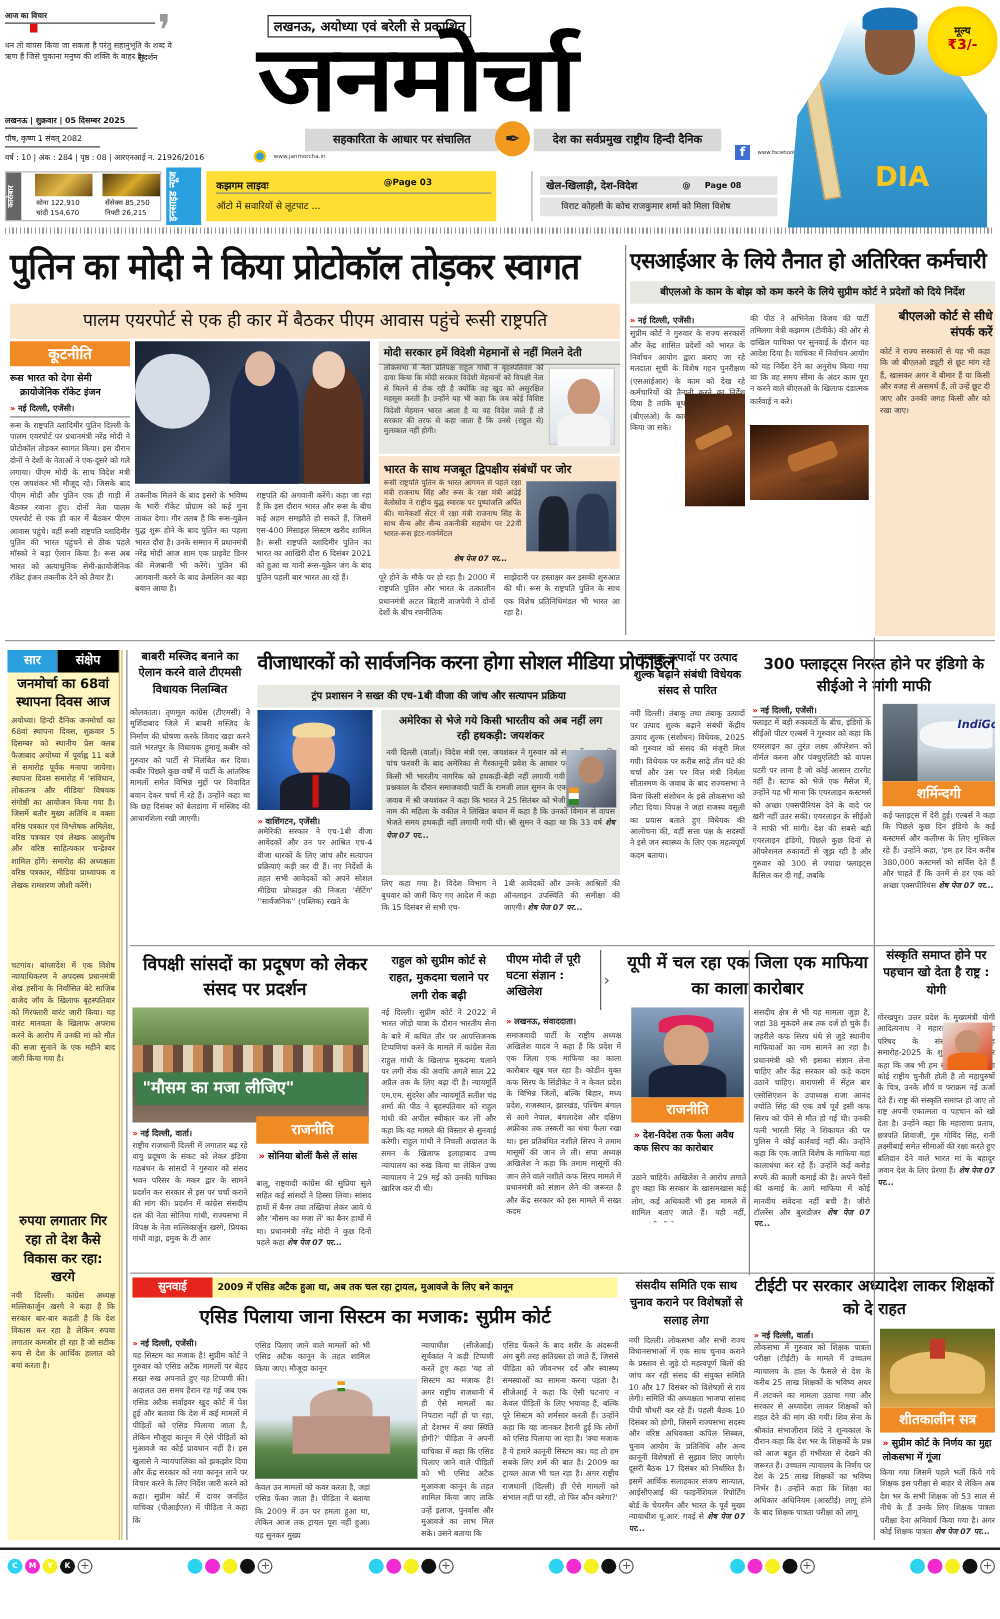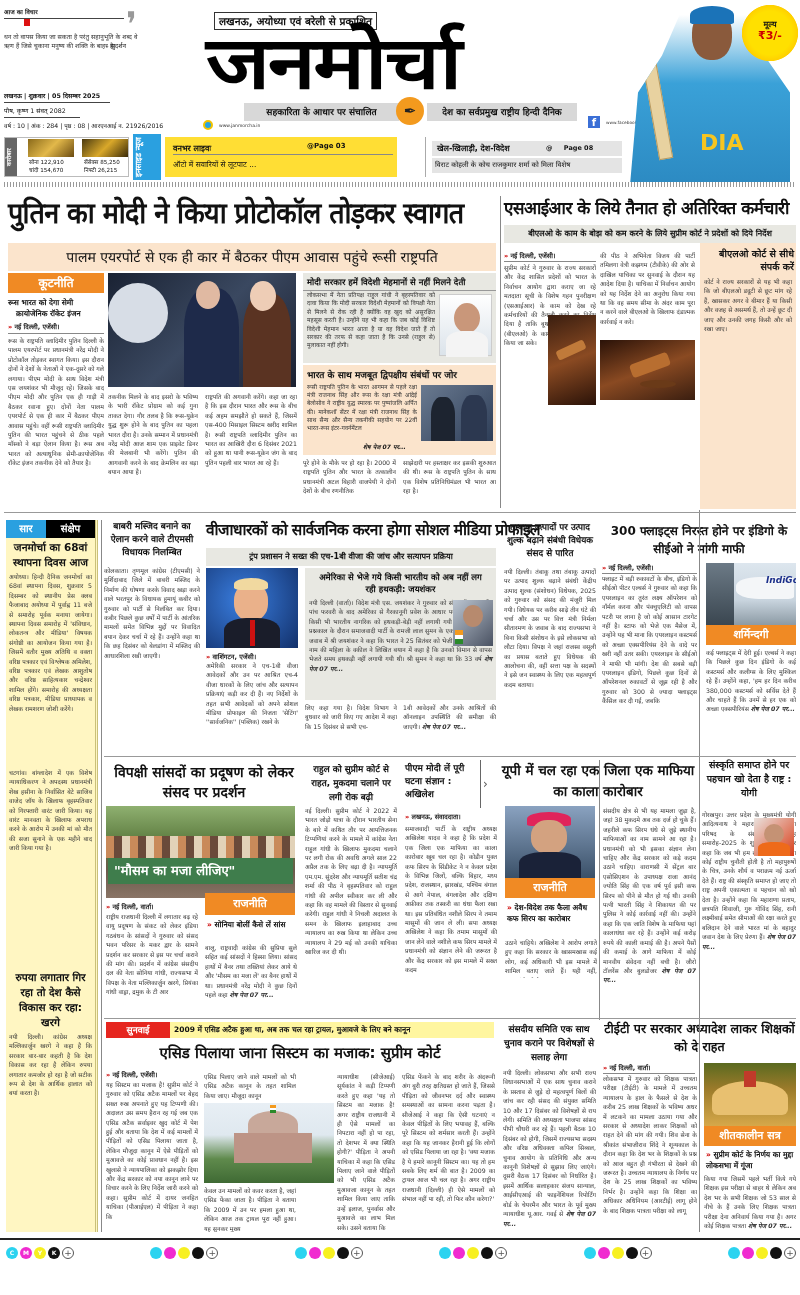--- a/index.html
+++ b/index.html
@@ -57,29 +57,29 @@
   <div style="position:absolute;left:0;top:0;width:12px;height:38px;background:#666;color:#fff;font-size:6px;writing-mode:vertical-rl;transform:rotate(180deg);text-align:center;font-weight:bold">कारोबार</div>
   <div style="position:absolute;left:23px;top:1px;width:46px;height:18px;background:linear-gradient(135deg,#8a6a1a,#e2b84a,#6a4a10)"></div>
   <div style="position:absolute;left:77px;top:1px;width:46px;height:18px;background:linear-gradient(135deg,#4a3a10,#d9a82a,#3a2a08)"></div>
   <div style="position:absolute;left:24px;top:20px;font-size:5.6px">सोना 122,910</div>
   <div style="position:absolute;left:24px;top:28px;font-size:5.6px">चांदी 154,670</div>
   <div style="position:absolute;left:79px;top:20px;font-size:5.6px">सेंसेक्स 85,250</div>
   <div style="position:absolute;left:79px;top:28px;font-size:5.6px">निफ्टी 26,215</div>
 </div>
 <div class="abs" style="left:133px;top:134px;width:28px;height:46px;background:#2aa0e0;color:#fff;font-size:8px;font-weight:bold;writing-mode:vertical-rl;transform:rotate(180deg);text-align:center">इनसाइड न्यूज</div>
 <div class="abs" style="left:161px;top:137px;width:236px;height:40px;background:#ffde34;border-left:4px solid #fff">
-  <div style="position:absolute;left:8px;top:5px;font-size:8px;font-weight:bold">वनभर लाइवः</div>
+  <div style="position:absolute;left:8px;top:5px;font-size:8px;font-weight:bold">कझगम लाइवः</div>
   <div style="position:absolute;left:142px;top:5px;font-size:7px;font-weight:bold">@Page 03</div>
   <div style="position:absolute;left:8px;top:17px;width:220px;border-top:1px solid #888"></div>
   <div style="position:absolute;left:8px;top:22px;font-size:7.5px">ऑटो में सवारियों से लूटपाट ...</div>
 </div>
 <div class="abs" style="left:425px;top:137px;width:200px;height:40px;border-left:1px solid #aaa">
   <div style="position:absolute;left:6px;top:4px;width:190px;height:15px;background:#e4e4e4;font-size:8px;font-weight:bold;padding-left:5px;line-height:15px">खेल-खिलाड़ी, देश-विदेश</div>
   <div style="position:absolute;left:120px;top:7px;font-size:6.5px;font-weight:bold;white-space:pre">@     Page 08</div>
-  <div style="position:absolute;left:6px;top:21px;width:190px;height:15px;background:#e4e4e4;font-size:7px;padding-left:3px;line-height:15px">विराट कोहली के कोच राजकुमार शर्मा को मिला विशेष</div>
+  <div style="position:absolute;left:6px;top:21px;width:190px;height:15px;background:#e4e4e4;font-size:7px;padding-left:17px;line-height:15px">विराट कोहली के कोच राजकुमार शर्मा को मिला विशेष</div>
 </div>
 <div class="abs hatch" style="left:4px;top:182px;width:792px"></div>
 
 <div class="abs hd" style="left:8px;top:192px;font-size:29px;letter-spacing:-0.8px;transform:scaleX(0.93);transform-origin:left;white-space:nowrap">पुतिन का मोदी ने किया प्रोटोकॉल तोड़कर स्वागत</div>
 <div class="abs shade hd" style="left:8px;top:243px;width:488px;height:28px;font-size:14px;line-height:28px;text-align:center;font-weight:normal;transform:none">पालम एयरपोर्ट से एक ही कार में बैठकर पीएम आवास पहुंचे रूसी राष्ट्रपति</div>
 
 <div class="abs" style="left:8px;top:273px;width:96px">
   <div class="tagbox" style="height:20px;font-size:12px;line-height:20px">कूटनीति</div>
   <div style="font-size:7.5px;font-weight:bold;line-height:11px;margin-top:4px;padding-left:8px;text-indent:-8px">रूस भारत को देगा सेमी क्रायोजेनिक रॉकेट इंजन</div>
   <div class="dateline" style="margin-top:3px;border-bottom:1px solid #888;padding-bottom:2px">नई दिल्ली, एजेंसी।</div>

